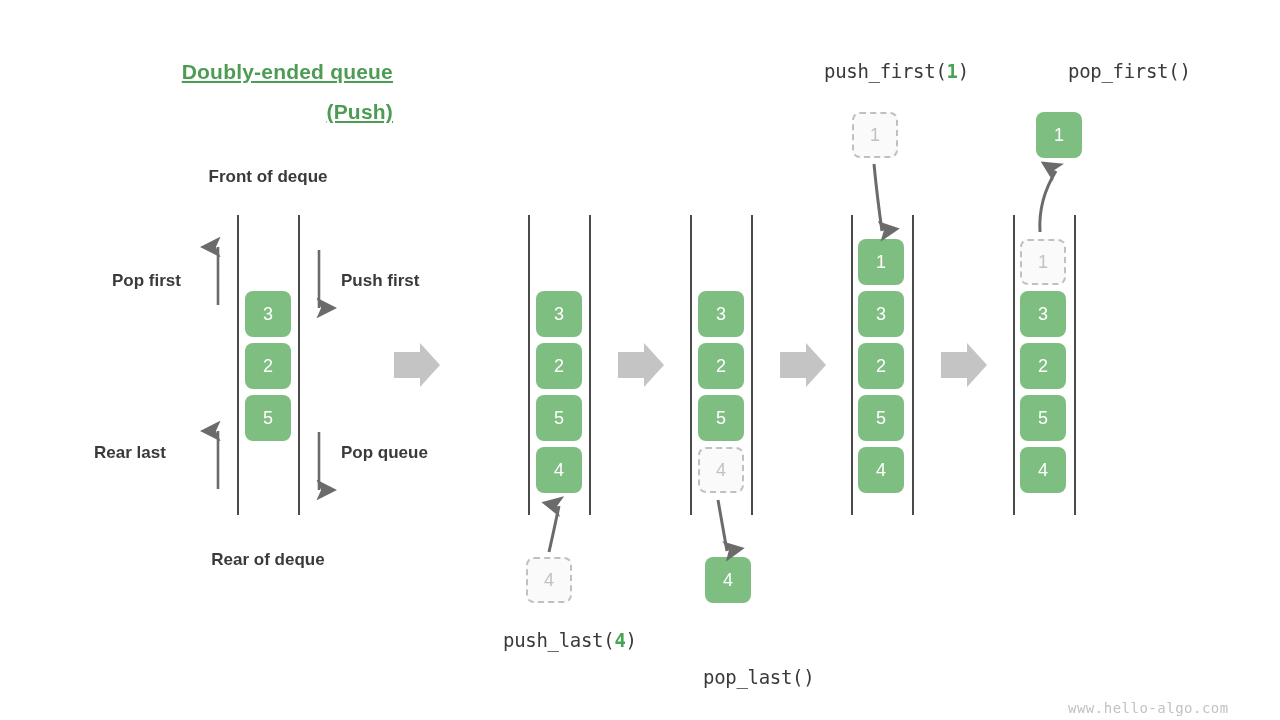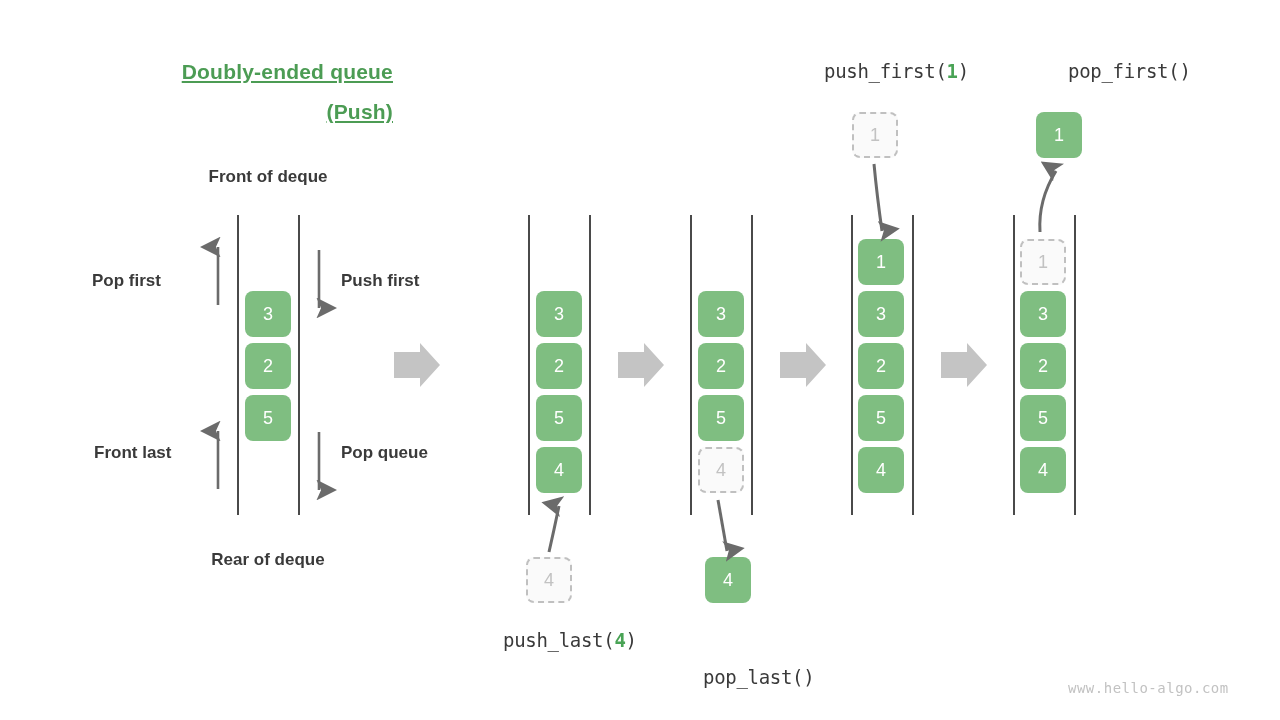--- a/index.html
+++ b/index.html
@@ -48,20 +48,21 @@
     letter-spacing: -0.3px;
   }
   .mono .hl { color: #49a355; font-weight: bold; }
   .footer {
     position: absolute;
     font-family: "DejaVu Sans Mono", "Liberation Mono", monospace;
     font-size: 14px;
     color: #c2c2c2;
     white-space: nowrap;
     letter-spacing: 0.5px;
+    margin-top: 20px;
   }
   
   .rail {
     position: absolute;
     width: 1.6px;
     background: #4a4a4a;
   }
   
   .node {
     position: absolute;
@@ -96,23 +97,23 @@
 <body>
 
 <div class="stage">
 
   <div class="title" style="left:143px; top:60px; width:250px;">Doubly-ended queue</div>
   <div class="title" style="left:143px; top:100px; width:250px;">(Push)</div>
 
   <div class="label-bold" style="left:143px; top:167px; width:250px; text-align:center;">Front of deque</div>
   <div class="label-bold" style="left:143px; top:550px; width:250px; text-align:center;">Rear of deque</div>
 
-  <div class="label-bold" style="left:92px; top:271px;">Pop first</div>
+  <div class="label-bold" style="left:112px; top:271px;">Pop first</div>
   <div class="label-bold" style="left:341px; top:271px;text-align:center;">Push first</div>
-  <div class="label-bold" style="left:94px; top:443px;">Front last</div>
+  <div class="label-bold" style="left:94px; top:443px;">Rear last</div>
   <div class="label-bold" style="left:341px; top:443px;">Pop queue</div>
 
   <div class="mono" style="left:503px; top:629px;">
     <span>push_last(</span><span class="hl">4</span><span>)</span>
   </div>
   <div class="mono" style="left:703px; top:666px;">pop_last()</div>
 
   <div class="mono" style="left:824px; top:60px;">
     <span>push_first(</span><span class="hl">1</span><span>)</span>
   </div>

